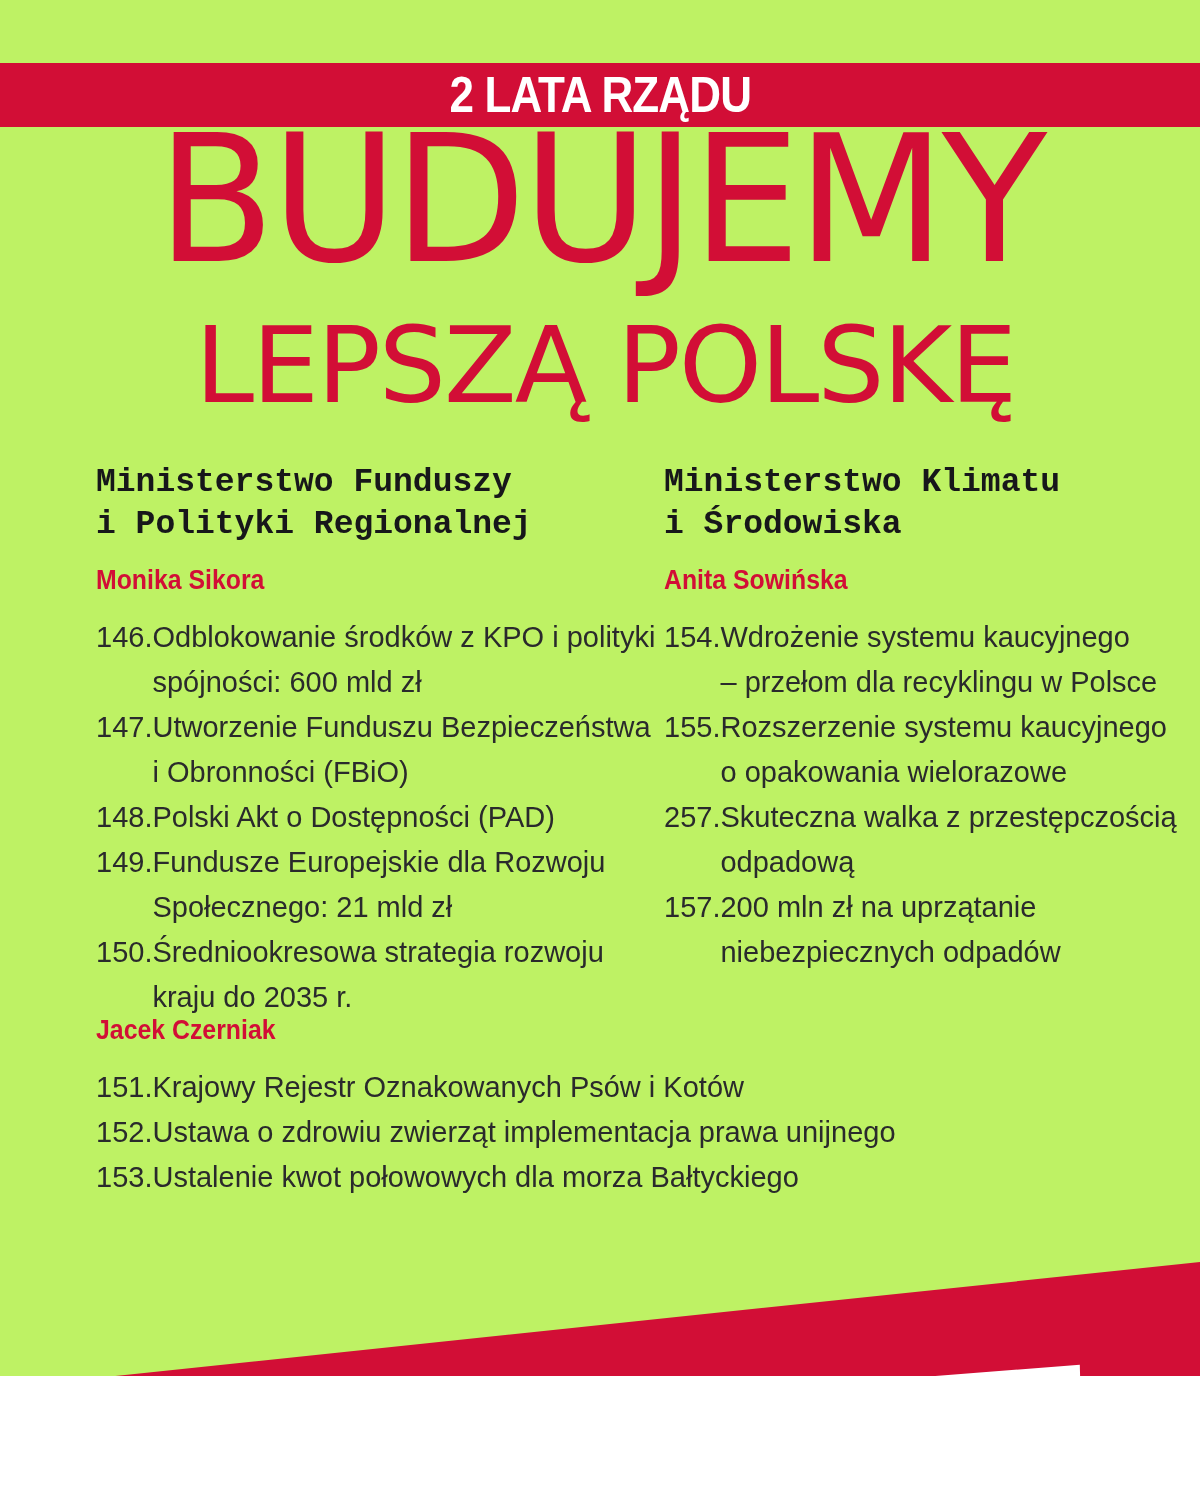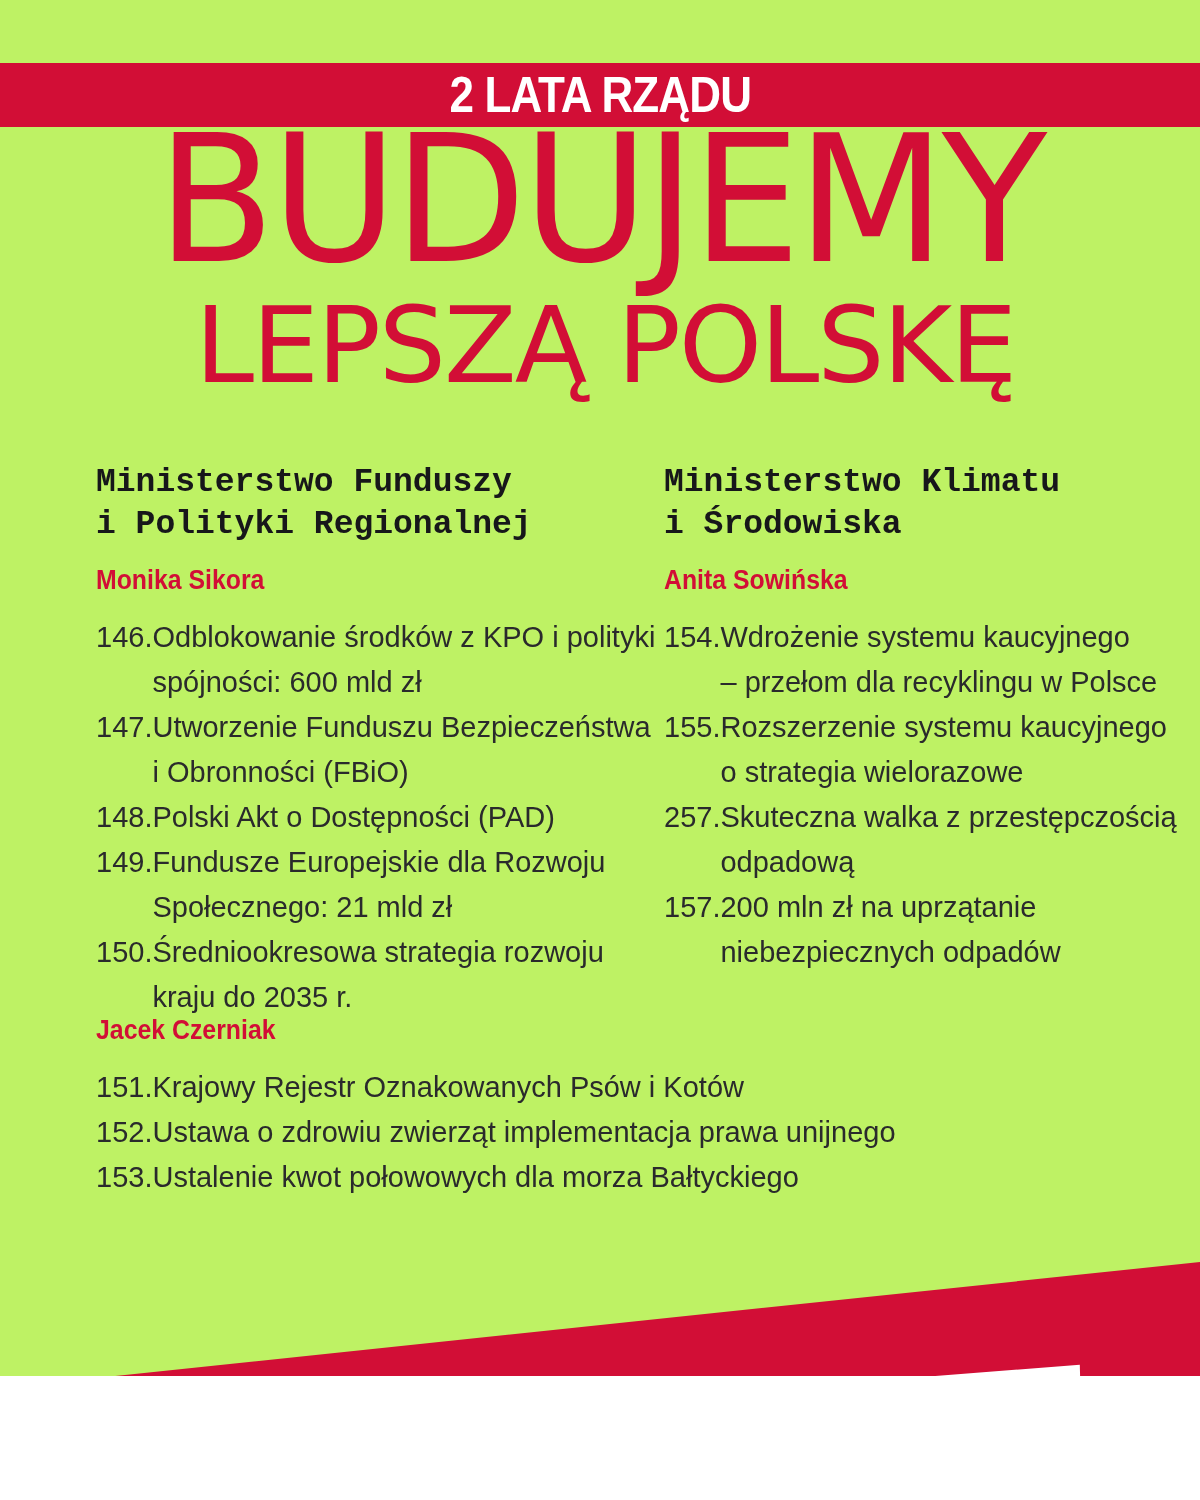--- a/index.html
+++ b/index.html
@@ -20,21 +20,21 @@
     letter-spacing:-1px; transform:scaleX(0.88); transform-origin:center;
     font-family:"Liberation Sans", sans-serif;
   }
 
   
   .headline { position:absolute; top:112px; left:0; width:1200px; text-align:center;
     color:#d20e36; font-family:"DejaVu Sans", sans-serif; font-weight:normal; }
   .headline-line1 { font-size:176px; line-height:178px; letter-spacing:-4px;
     transform:scaleX(0.98); transform-origin:center; white-space:nowrap; }
   .headline-line2 { font-size:106px; line-height:112px; letter-spacing:-2px;
-    margin-top:0; white-space:nowrap;padding-left:10px; }
+    margin-top:20px; white-space:nowrap;padding-left:10px; }
 
   
   .col { position:absolute; }
   .col-left   { left:96px;  top:462px; width:560px; }
   .col-right  { left:664px; top:462px; width:520px; }
   .col-bottom { left:96px;  top:996px; width:1010px; }
 
   .ministry {
     font-family:Liberation Mono, monospace;
     font-weight:bold; font-size:33px; line-height:42px;
@@ -124,21 +124,21 @@
     <div class="minister">Anita Sowińska</div>
     <div class="items">
       <div class="item">
         <span class="item-num">154.</span>
         <span class="item-text">Wdrożenie systemu kaucyjnego
 – przełom dla recyklingu w Polsce</span>
       </div>
       <div class="item">
         <span class="item-num">155.</span>
         <span class="item-text">Rozszerzenie systemu kaucyjnego
-o strategia wielorazowe</span>
+o opakowania wielorazowe</span>
       </div>
       <div class="item">
         <span class="item-num">257.</span>
         <span class="item-text">Skuteczna walka z przestępczością
 odpadową</span>
       </div>
       <div class="item">
         <span class="item-num">157.</span>
         <span class="item-text">200 mln zł na uprzątanie
 niebezpiecznych odpadów</span>

